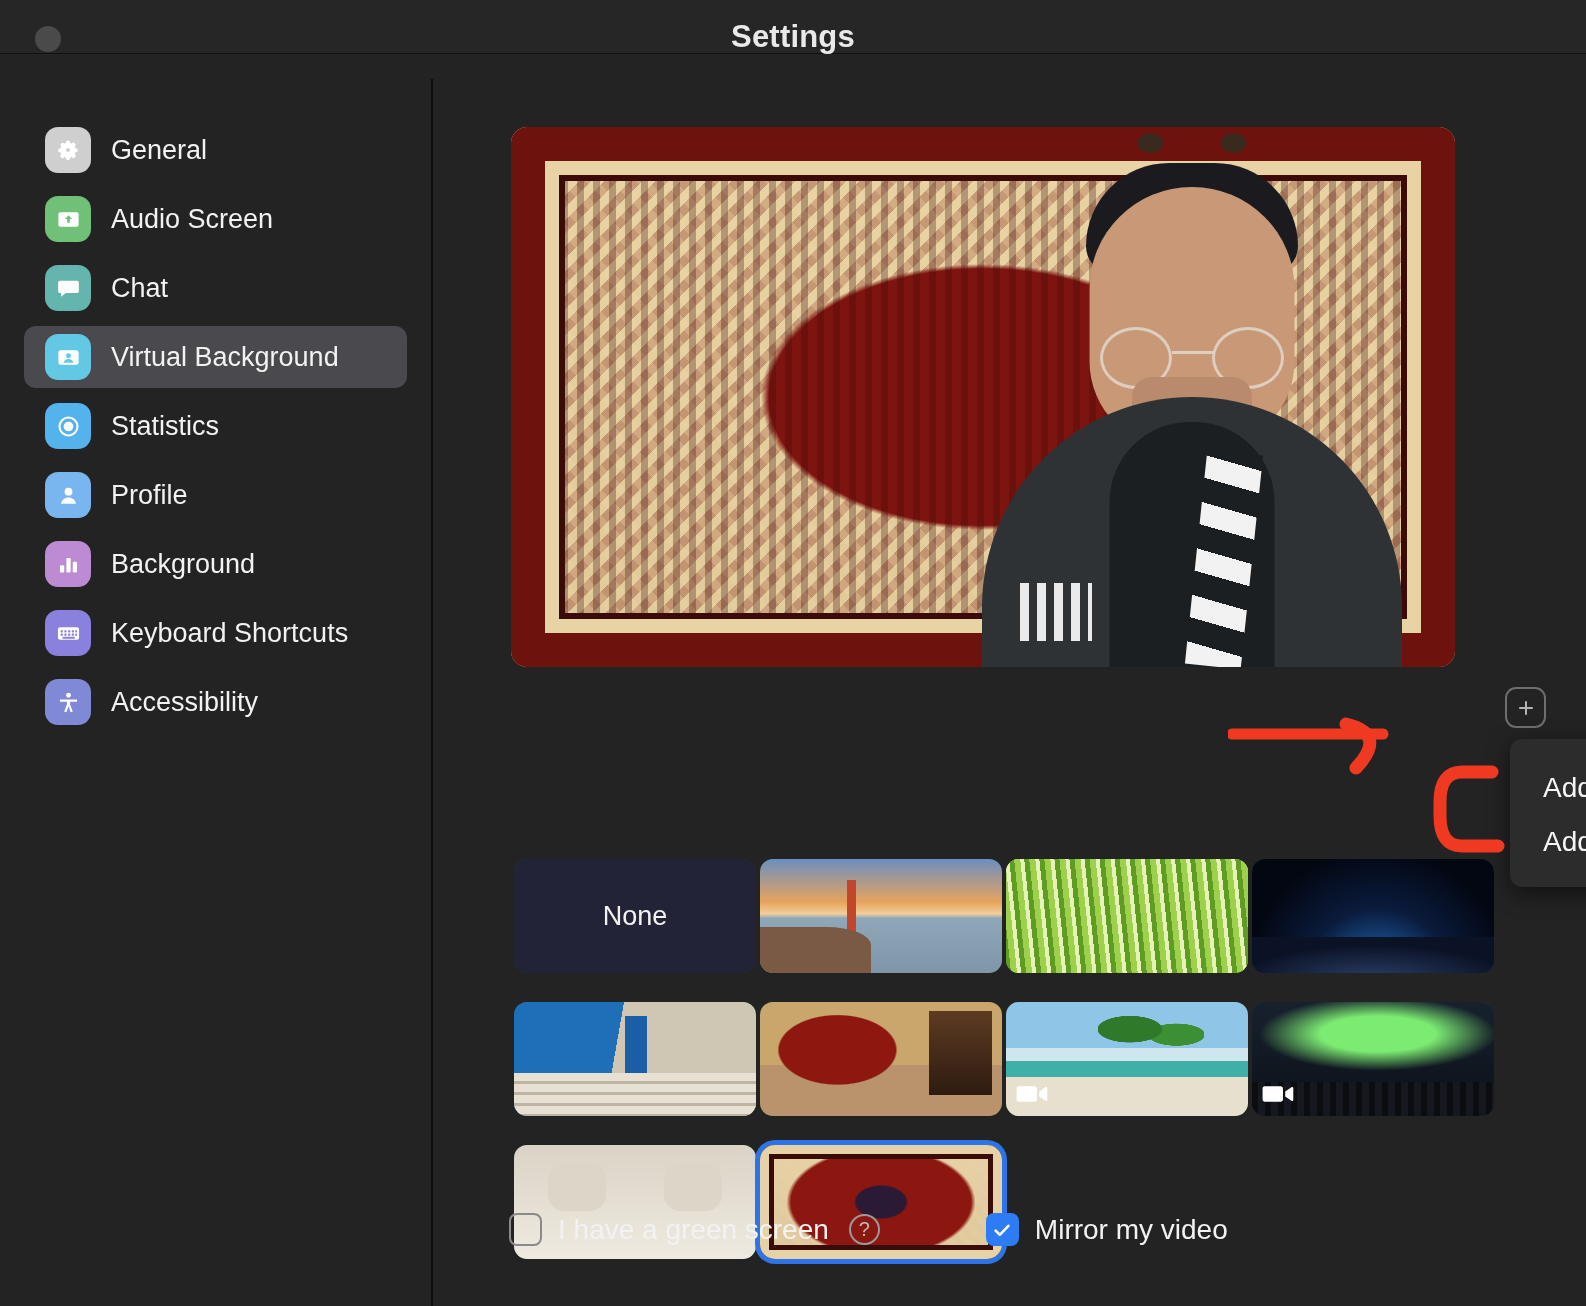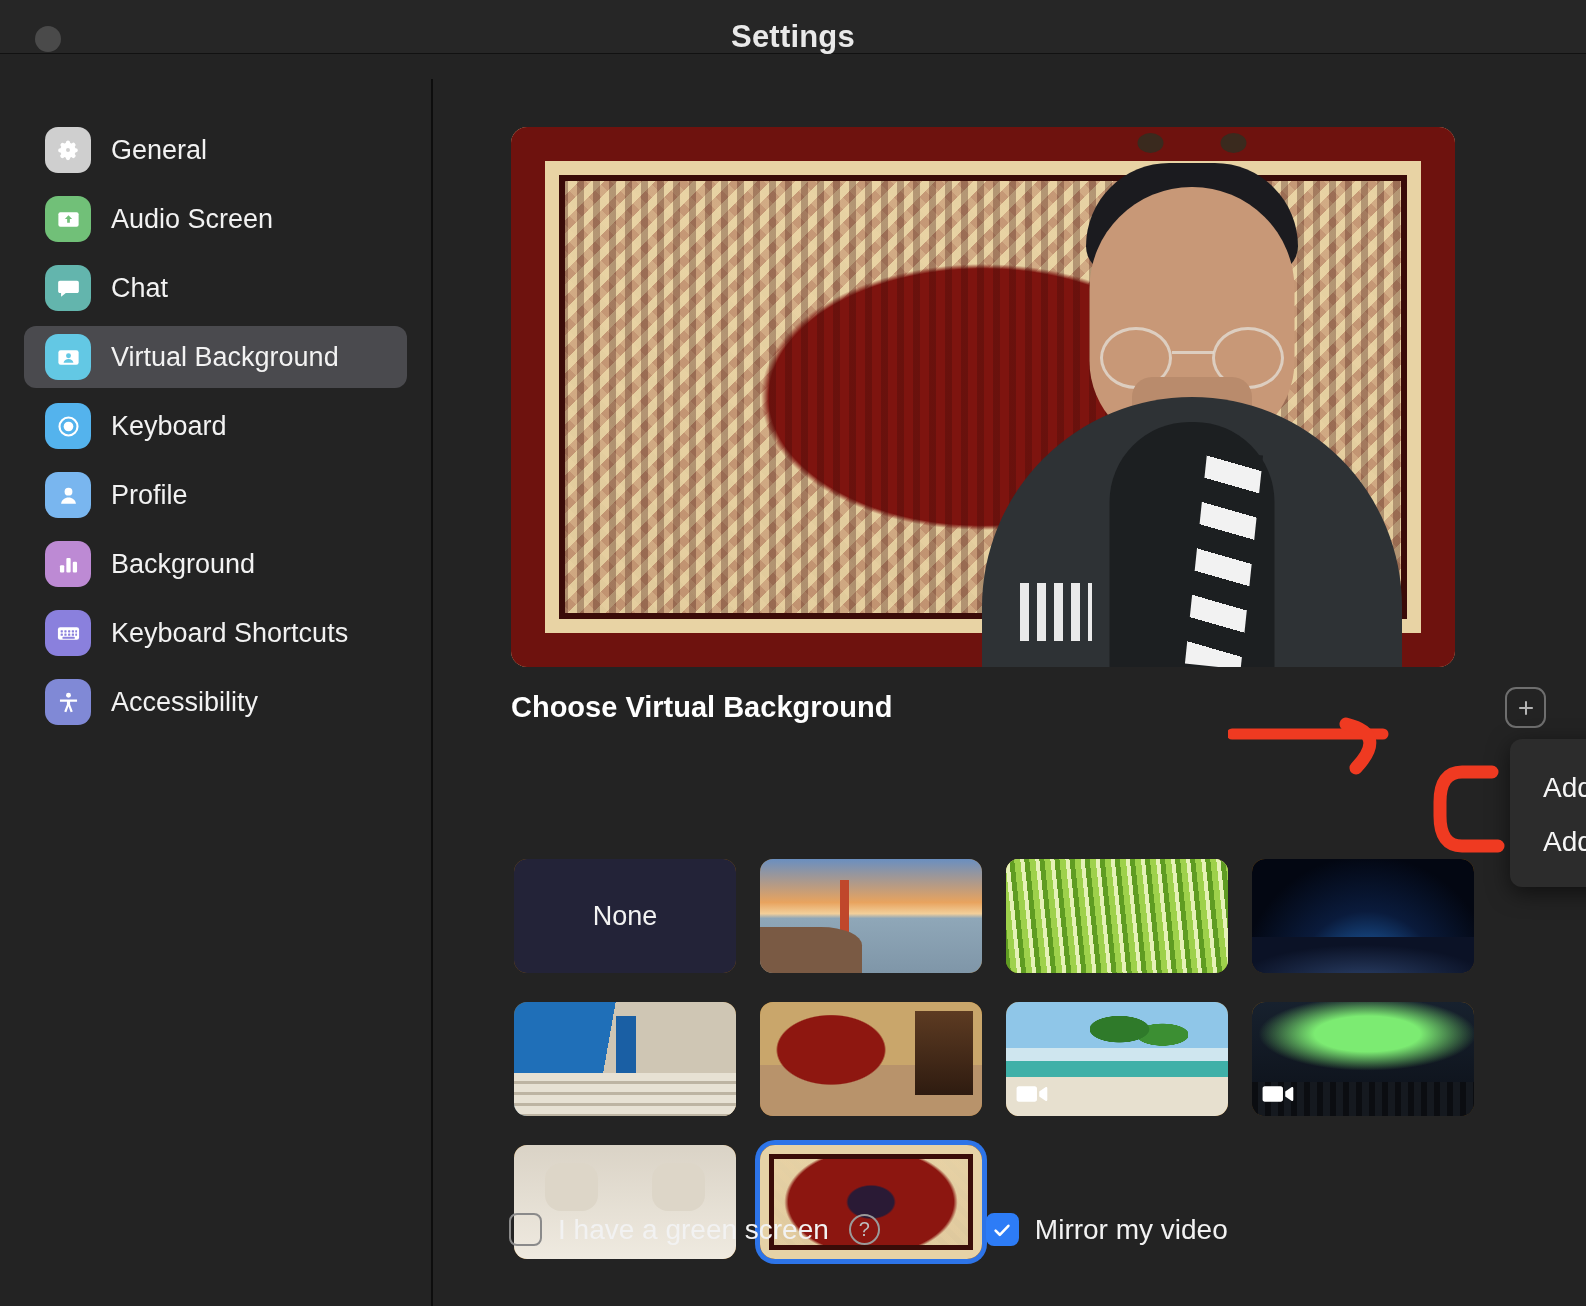--- a/index.html
+++ b/index.html
@@ -212,23 +212,23 @@
   #arrow-anno { left: 1228px; top: 706px; }
   #bracket-anno { left: 1432px; top: 764px; }
 
   
   .bg-grid {
     position: absolute; left: 514px; top: 792px;
     width: 1060px; height: 410px;
   }
   .thumb {
     position: absolute;
-    width: 222px; height: 114px;
+    width: 242px; height: 114px;
     border-radius: 13px; overflow: hidden;
-    background: #a16207;
+    background: #14532d;
     cursor: default;
   }
   .thumb.sel {
     box-shadow: 0 0 0 5px #2d74e8;
     border-radius: 15px;
   }
   .thumb .cap {
     position: absolute; inset: 0;
     display: flex; align-items: center; justify-content: center;
     color: #f2f2f2; font-size: 27px;
@@ -405,21 +405,21 @@
       <span class="nav-label">Virtual Background</span>
     </div>
 
     <div class="nav-item">
       <span class="nav-icon" style="background:#54b3ed">
         <svg width="27" height="27" viewBox="0 0 24 24">
             <circle cx="12" cy="12" r="8" fill="none" stroke="#ffffff" stroke-width="1.9"></circle>
             <circle cx="12" cy="12" r="4.3" fill="#ffffff"></circle>
           </svg>
       </span>
-      <span class="nav-label">Keyboard</span>
+      <span class="nav-label">Statistics</span>
     </div>
 
     <div class="nav-item">
       <span class="nav-icon" style="background:#79b6ef">
         <svg width="27" height="27" viewBox="0 0 24 24" fill="#ffffff">
             <circle cx="12" cy="8.6" r="3.5"></circle>
             <path d="M5.4 19.4c.5-3.6 3.3-5.6 6.6-5.6s6.1 2 6.6 5.6H5.4z"></path>
           </svg>
       </span>
       <span class="nav-label">Profile</span>
@@ -495,21 +495,20 @@
         <div class="p-neck"></div>
         <div class="p-body">
           <div class="p-logo"></div>
           <div class="p-scarf"></div>
           <div class="p-scarf-tail"></div>
         </div>
       </div>
     </div>
 
     <div class="section-head">
-      <div class="section-title">Choose Virtual Background</div>
       <div class="add-btn">
         <svg width="22" height="22" viewBox="0 0 24 24" stroke="#b4b4b4" stroke-width="2.2" stroke-linecap="round">
             <path d="M12 5.4v13.2M5.4 12h13.2"></path>
           </svg>
       </div>
 
       <div class="dropdown">
         <div class="dd-item">Add Image</div>
         <div class="dd-item">Add Video</div>
       </div>

